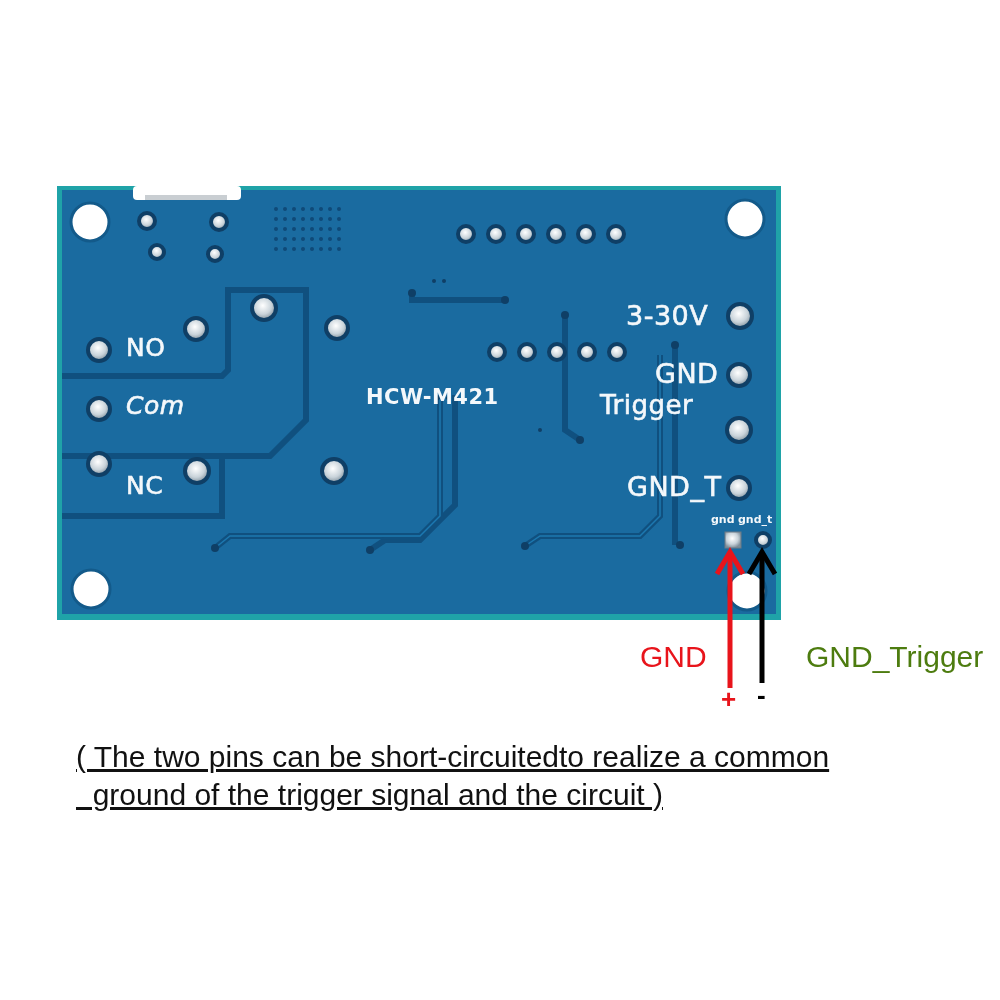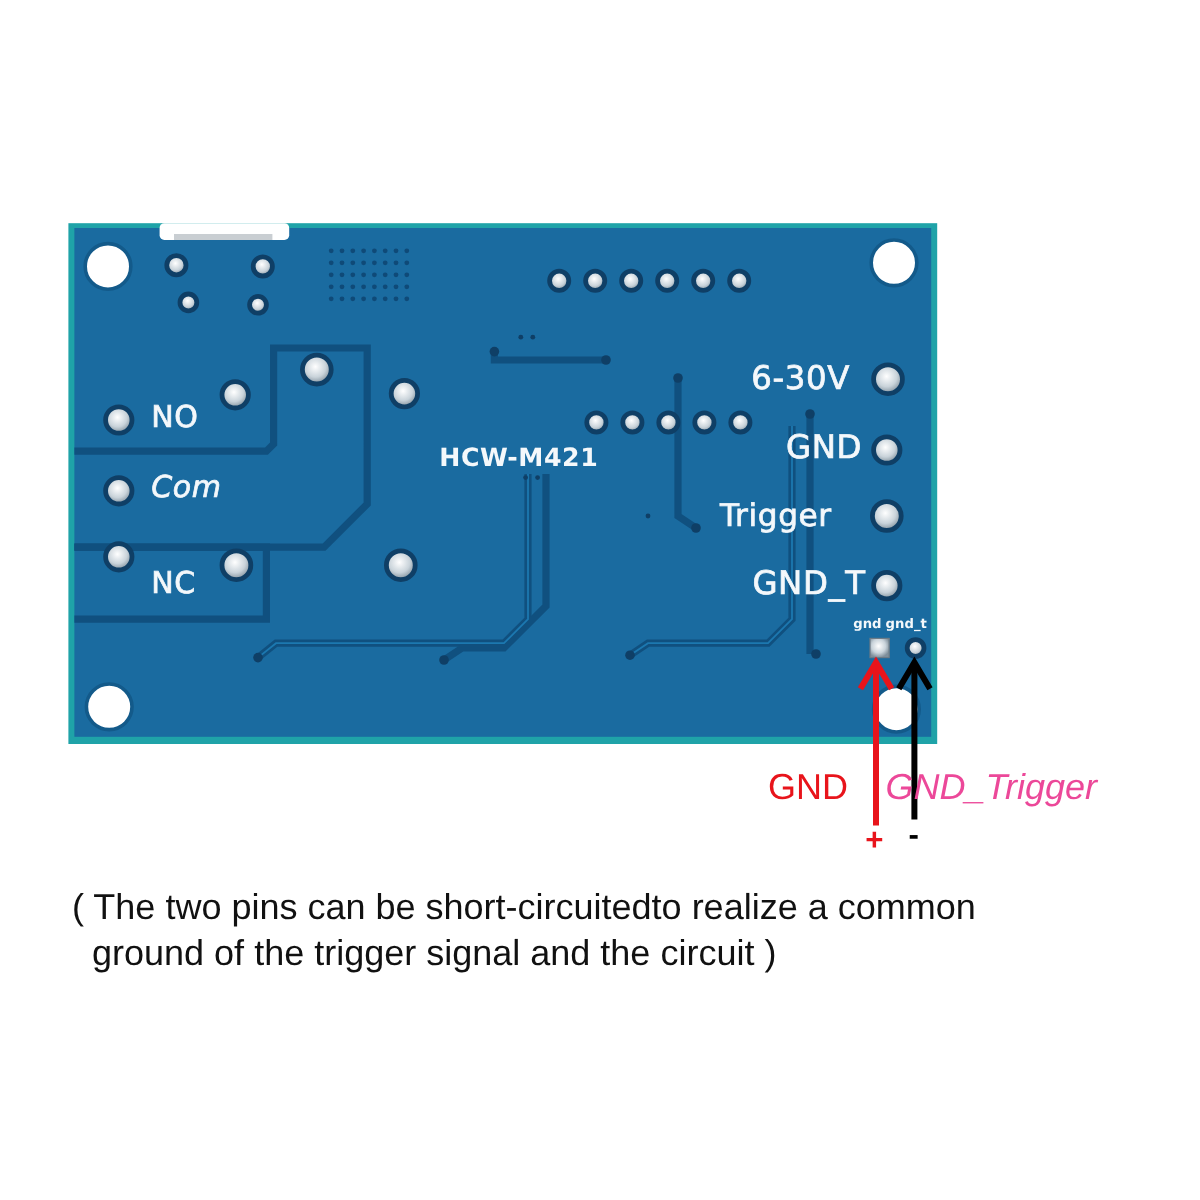--- a/index.html
+++ b/index.html
@@ -1,23 +1,23 @@
 <!DOCTYPE html>
 <html><head>
 <meta charset="utf-8">
 <style>
   html,body{margin:0;padding:0;background:#ffffff;}
   body{width:1000px;height:1000px;position:relative;overflow:hidden;font-family:"Liberation Sans",sans-serif;}
   #pcb-svg{position:absolute;left:0;top:0;}
   .silk{position:absolute;color:#f4f8fb;font-family:"DejaVu Sans",sans-serif;font-weight:bold;white-space:nowrap;letter-spacing:0.5px;}
   .silk.big{font-size:25px;font-weight:normal;-webkit-text-stroke:0.6px #f4f8fb;}
-  .silk.model{font-size:21px;font-weight:bold;}
+  .silk.model{font-size:21px;font-weight:bold;margin-top:16px;}
   .silk.small{font-size:11px;font-weight:bold;letter-spacing:0;}
   .callout{position:absolute;font-size:30px;white-space:nowrap;}
-  .note{position:absolute;left:60px;top:738px;font-size:30px;color:#111;line-height:38px;white-space:pre;}
+  .note{position:absolute;left:76px;top:738px;font-size:30px;color:#111;line-height:38px;white-space:pre;text-decoration:underline;}
   .sign{position:absolute;font-size:26px;font-weight:bold;}
 </style>
 </head>
 <body>
 
 <svg id="pcb-svg" width="1000" height="1000" viewBox="0 0 1000 1000">
   <defs>
     <radialGradient id="pad" cx="45%" cy="40%" r="60%">
       <stop offset="0%" stop-color="#ffffff"></stop>
       <stop offset="60%" stop-color="#c9d3da"></stop>
@@ -157,27 +157,27 @@
     <line x1="762" y1="555" x2="762" y2="683" stroke="#000000" stroke-width="5"></line>
     <path d="M749 574 L762 552 L775 574" fill="none" stroke="#000000" stroke-width="5"></path>
   </g>
 </svg>
 
 <div class="silk big" style="left:126px;top:333px;">NO</div>
 <div class="silk big" style="left:126px;top:391px;font-style:italic;">Com</div>
 <div class="silk big" style="left:126px;top:471px;">NC</div>
 <div class="silk model" style="left:366px;top:369px;">HCW-M421</div>
 
-<div class="silk big" style="left:626px;top:300px;font-size:27px;">6-30V</div>
+<div class="silk big" style="left:626px;top:300px;font-size:27px;">3-30V</div>
 <div class="silk big" style="left:655px;top:358px;font-size:27px;">GND</div>
-<div class="silk big" style="left:600px;top:415px;font-size:26px;">Trigger</div>
+<div class="silk big" style="left:600px;top:390px;font-size:26px;">Trigger</div>
 <div class="silk big" style="left:627px;top:471px;font-size:27px;">GND_T</div>
 
 <div class="silk small" style="left:711px;top:513px;">gnd</div>
 <div class="silk small" style="left:738px;top:513px;">gnd_t</div>
 
 <div class="callout" style="left:640px;top:640px;color:#e8141b;">GND</div>
-<div class="callout" style="left:738px;top:640px;color:#ec4899;font-style:italic;">GND_Trigger</div>
+<div class="callout" style="left:806px;top:640px;color:#4d7c0f;">GND_Trigger</div>
 <div class="sign" style="left:721px;top:684px;color:#e8141b;">+</div>
 <div class="sign" style="left:757px;top:680px;color:#000;">-</div>
 
 <div class="note"><span>( The two pins can be short-circuitedto realize a common</span>
 <span>  ground of the trigger signal and the circuit )</span></div>
 
 </body></html>

